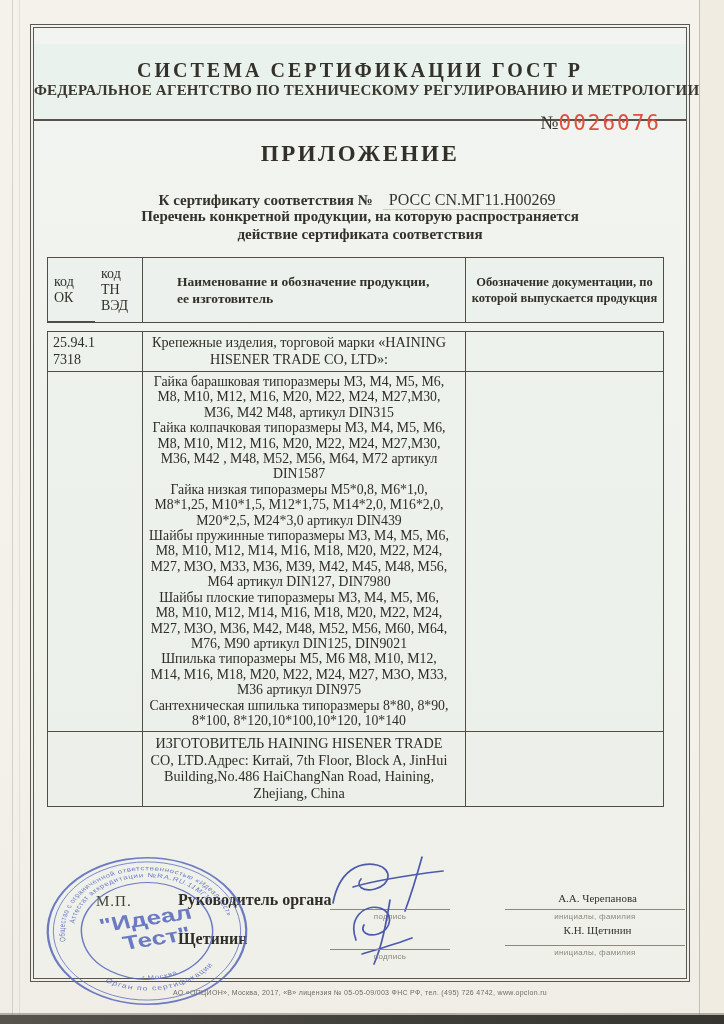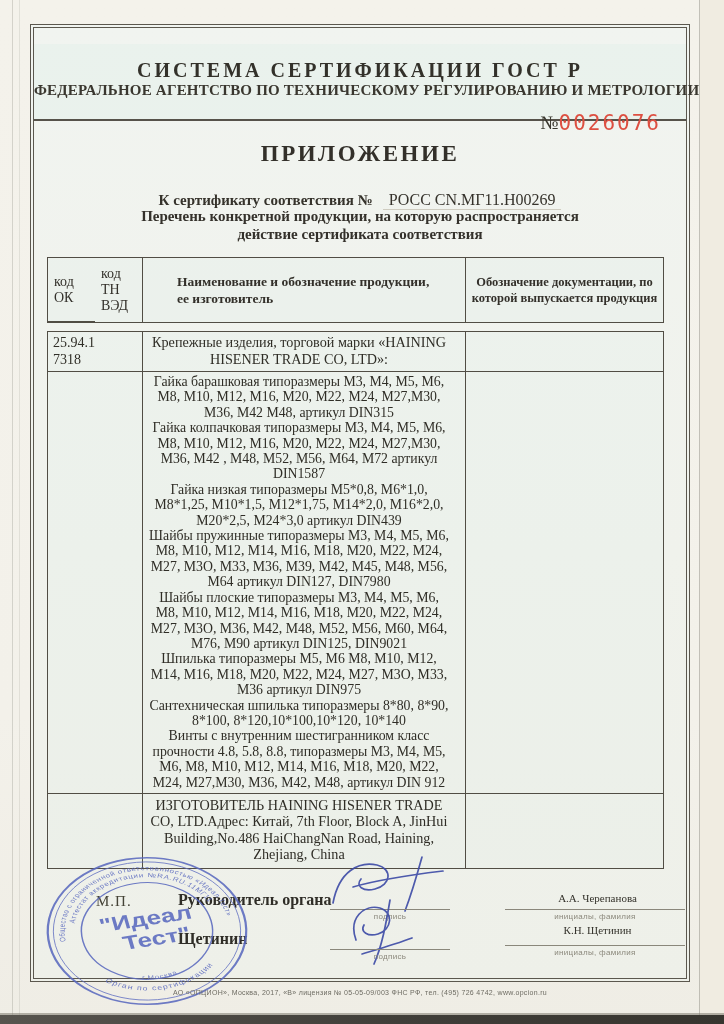--- a/index.html
+++ b/index.html
@@ -130,21 +130,20 @@
       <div class="trow row2">
         <div class="tc1"></div>
         <div class="tc2">
           <div class="prod">Гайка барашковая типоразмеры М3, М4, М5, М6, М8, М10, М12, М16, М20, М22, М24, М27,М30, М36, М42 М48, артикул DIN315</div>
           <div class="prod">Гайка колпачковая типоразмеры М3, М4, М5, М6, М8, М10, М12, М16, М20, М22, М24, М27,М30, М36, М42 , М48, М52, М56, М64, М72 артикул DIN1587</div>
           <div class="prod">Гайка низкая типоразмеры М5*0,8, М6*1,0, М8*1,25, М10*1,5, М12*1,75, М14*2,0, М16*2,0, М20*2,5, М24*3,0 артикул DIN439</div>
           <div class="prod">Шайбы пружинные типоразмеры М3, М4, М5, М6, М8, М10, М12, М14, М16, М18, М20, М22, М24, М27, М3О, М33, М36, М39, М42, М45, М48, М56, М64 артикул DIN127, DIN7980</div>
           <div class="prod">Шайбы плоские типоразмеры М3, М4, М5, М6, М8, М10, М12, М14, М16, М18, М20, М22, М24, М27, М3О, М36, М42, М48, М52, М56, М60, М64, М76, М90 артикул DIN125, DIN9021</div>
           <div class="prod">Шпилька типоразмеры М5, М6 М8, М10, М12, М14, М16, М18, М20, М22, М24, М27, М3О, М33, М36 артикул DIN975</div>
           <div class="prod">Сантехническая шпилька типоразмеры 8*80, 8*90, 8*100, 8*120,10*100,10*120, 10*140</div>
-          <div class="prod">Винты с внутренним шестигранником класс прочности 4.8, 5.8, 8.8, типоразмеры М3, М4, М5, М6, М8, М10, М12, М14, М16, М18, М20, М22, М24, М27,М30, М36, М42, М48, артикул DIN 912</div>
         </div>
         <div class="tc3"></div>
       </div>
       <div class="trow row3">
         <div class="tc1"></div>
         <div class="tc2">ИЗГОТОВИТЕЛЬ HAINING HISENER TRADE CO, LTD.Адрес: Китай, 7th Floor, Block A, JinHui Building,No.486 HaiChangNan Road, Haining, Zhejiang, China</div>
         <div class="tc3"></div>
       </div>
     </div>
   </div>

